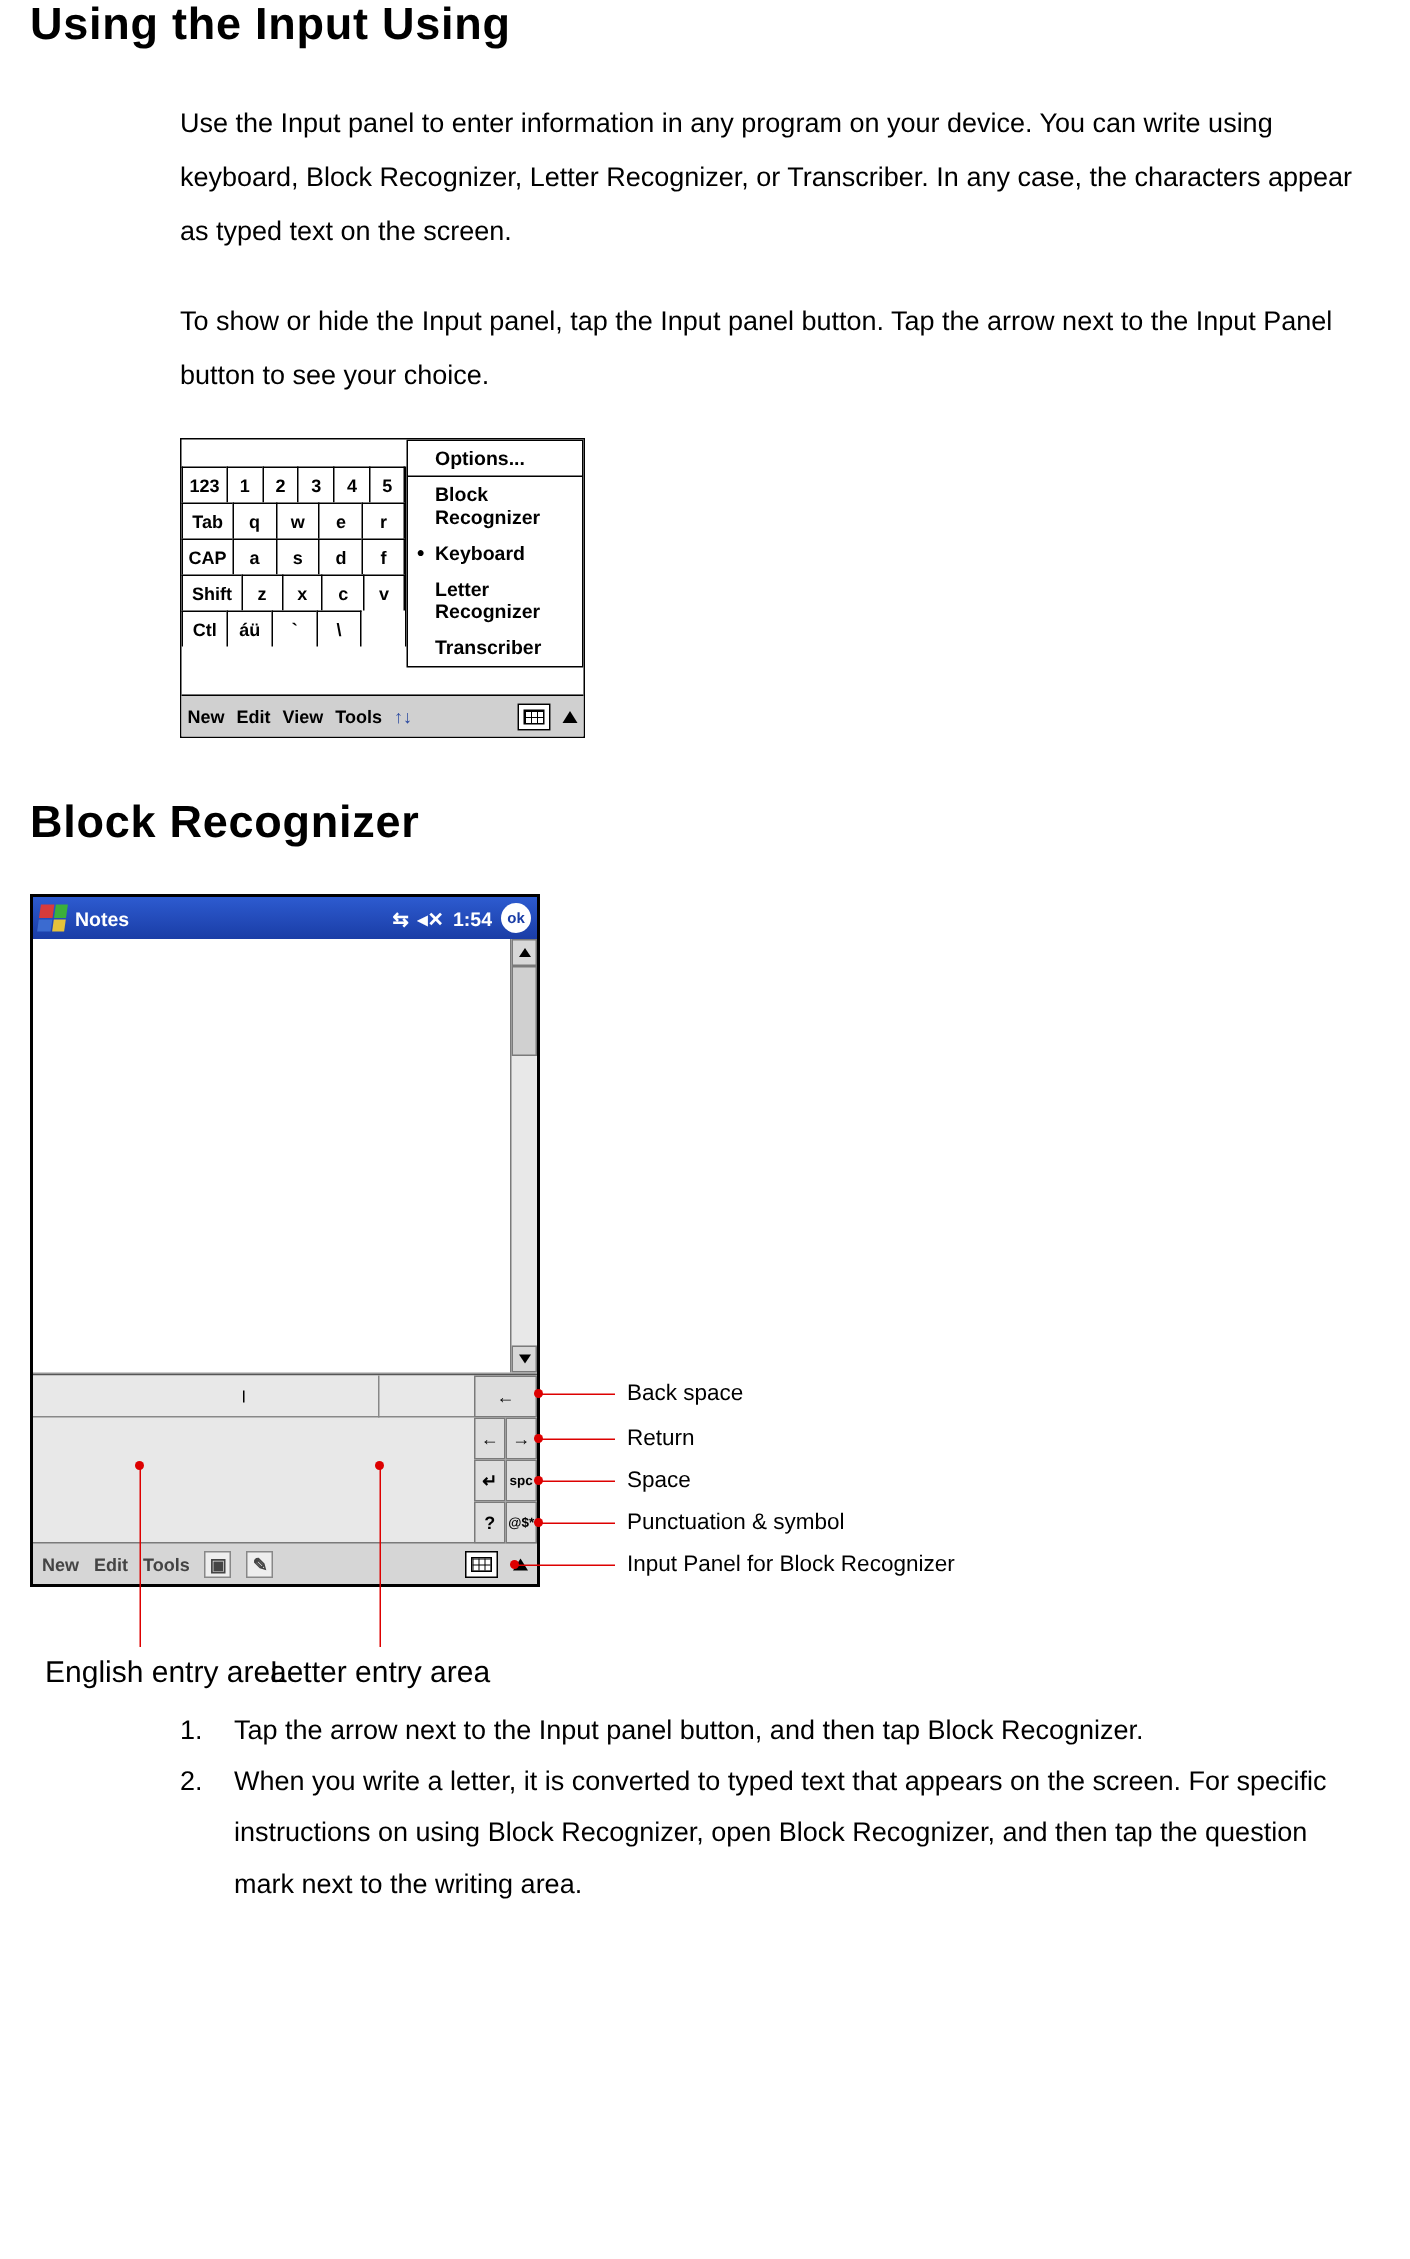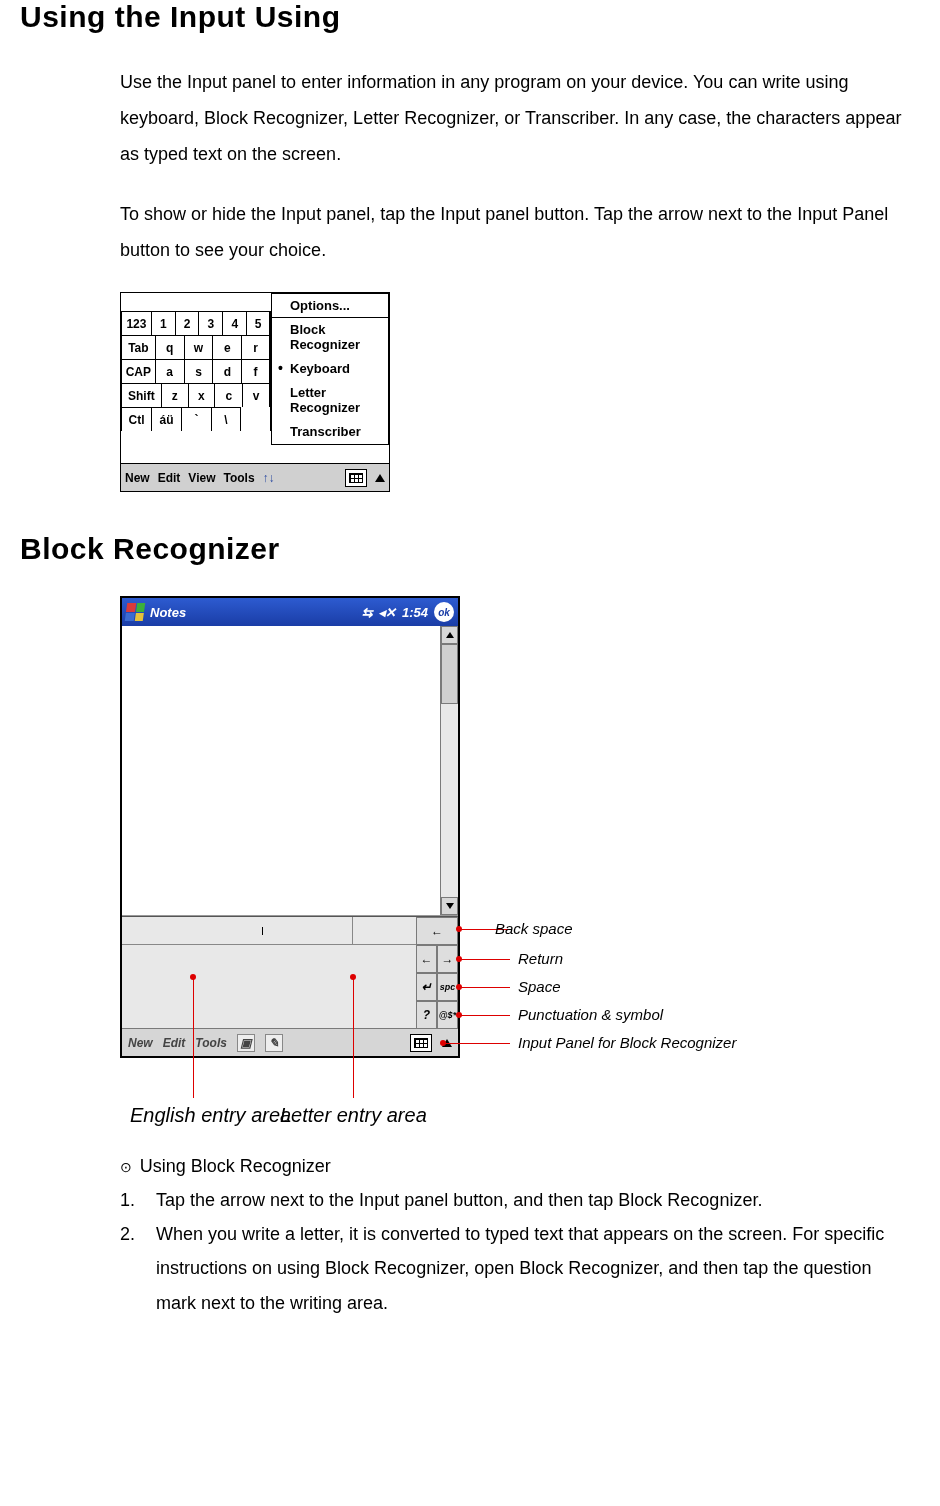--- a/index.html
+++ b/index.html
@@ -100,25 +100,23 @@
     background-image: linear-gradient(#000 1px, transparent 1px), linear-gradient(90deg,#000 1px, transparent 1px);
     background-size: 4px 4px;
   }
   .tri-up {
     width: 0; height: 0; border-left: 5px solid transparent; border-right: 5px solid transparent; border-bottom: 8px solid #000;
   }
   .updown { font-weight: bold; font-size: 12px; color: #2b4aa0; }
 
   
   .shot2-wrap {
-    margin-left: 100px;
     position: relative;
     width: 720px;
     height: 540px;
-    font-style: italic;
   }
   .shot2 {
     position: absolute; left: 0; top: 0;
     width: 340px;
     border: 2px solid #000;
     background: #fff;
     font-family: Tahoma, Verdana, sans-serif;
   }
   .titlebar {
     height: 28px;
@@ -381,21 +379,21 @@
         <span class="spacer"></span>
         <span class="kb-icon">
             <span class="kb-icon-inner"></span>
           </span>
         <span class="tri-up"></span>
       </div>
     </div>
 
     <div class="callout-dot" style="left:336px; top:330px"></div>
     <div class="callout-line" style="left:340px; top:333px; width:50px"></div>
-    <div class="callout-text" style="left:375px; top:324px">Back space</div>
+    <div class="callout-text" style="left:398px; top:324px">Back space</div>
 
     <div class="callout-dot" style="left:336px; top:360px"></div>
     <div class="callout-line" style="left:340px; top:363px; width:50px"></div>
     <div class="callout-text" style="left:398px; top:354px">Return</div>
 
     <div class="callout-dot" style="left:336px; top:388px"></div>
     <div class="callout-line" style="left:340px; top:391px; width:50px"></div>
     <div class="callout-text" style="left:398px; top:382px">Space</div>
 
     <div class="callout-dot" style="left:336px; top:416px"></div>
@@ -408,21 +406,20 @@
 
     <div class="callout-dot" style="left:70px; top:378px"></div>
     <div class="callout-line" style="left:73px; top:382px; width:1px; height:120px"></div>
     <div class="callout-text-below" style="left:10px; top:508px">English entry area</div>
 
     <div class="callout-dot" style="left:230px; top:378px"></div>
     <div class="callout-line" style="left:233px; top:382px; width:1px; height:120px"></div>
     <div class="callout-text-below" style="left:160px; top:508px">Letter entry area</div>
   </div>
 
-  <div class="sub-heading bullet-circle">Using Block Recognizer</div>
 
   <div class="num-list">
     <div class="num-row">
       <div class="num-n">1.</div>
       <div>Tap the arrow next to the Input panel button, and then tap Block Recognizer.</div>
     </div>
     <div class="num-row">
       <div class="num-n">2.</div>
       <div>
         <div>When you write a letter, it is converted to typed text that appears on the screen. For specific instructions on using Block Recognizer, open Block Recognizer, and then tap the question mark next to the writing area.</div>

